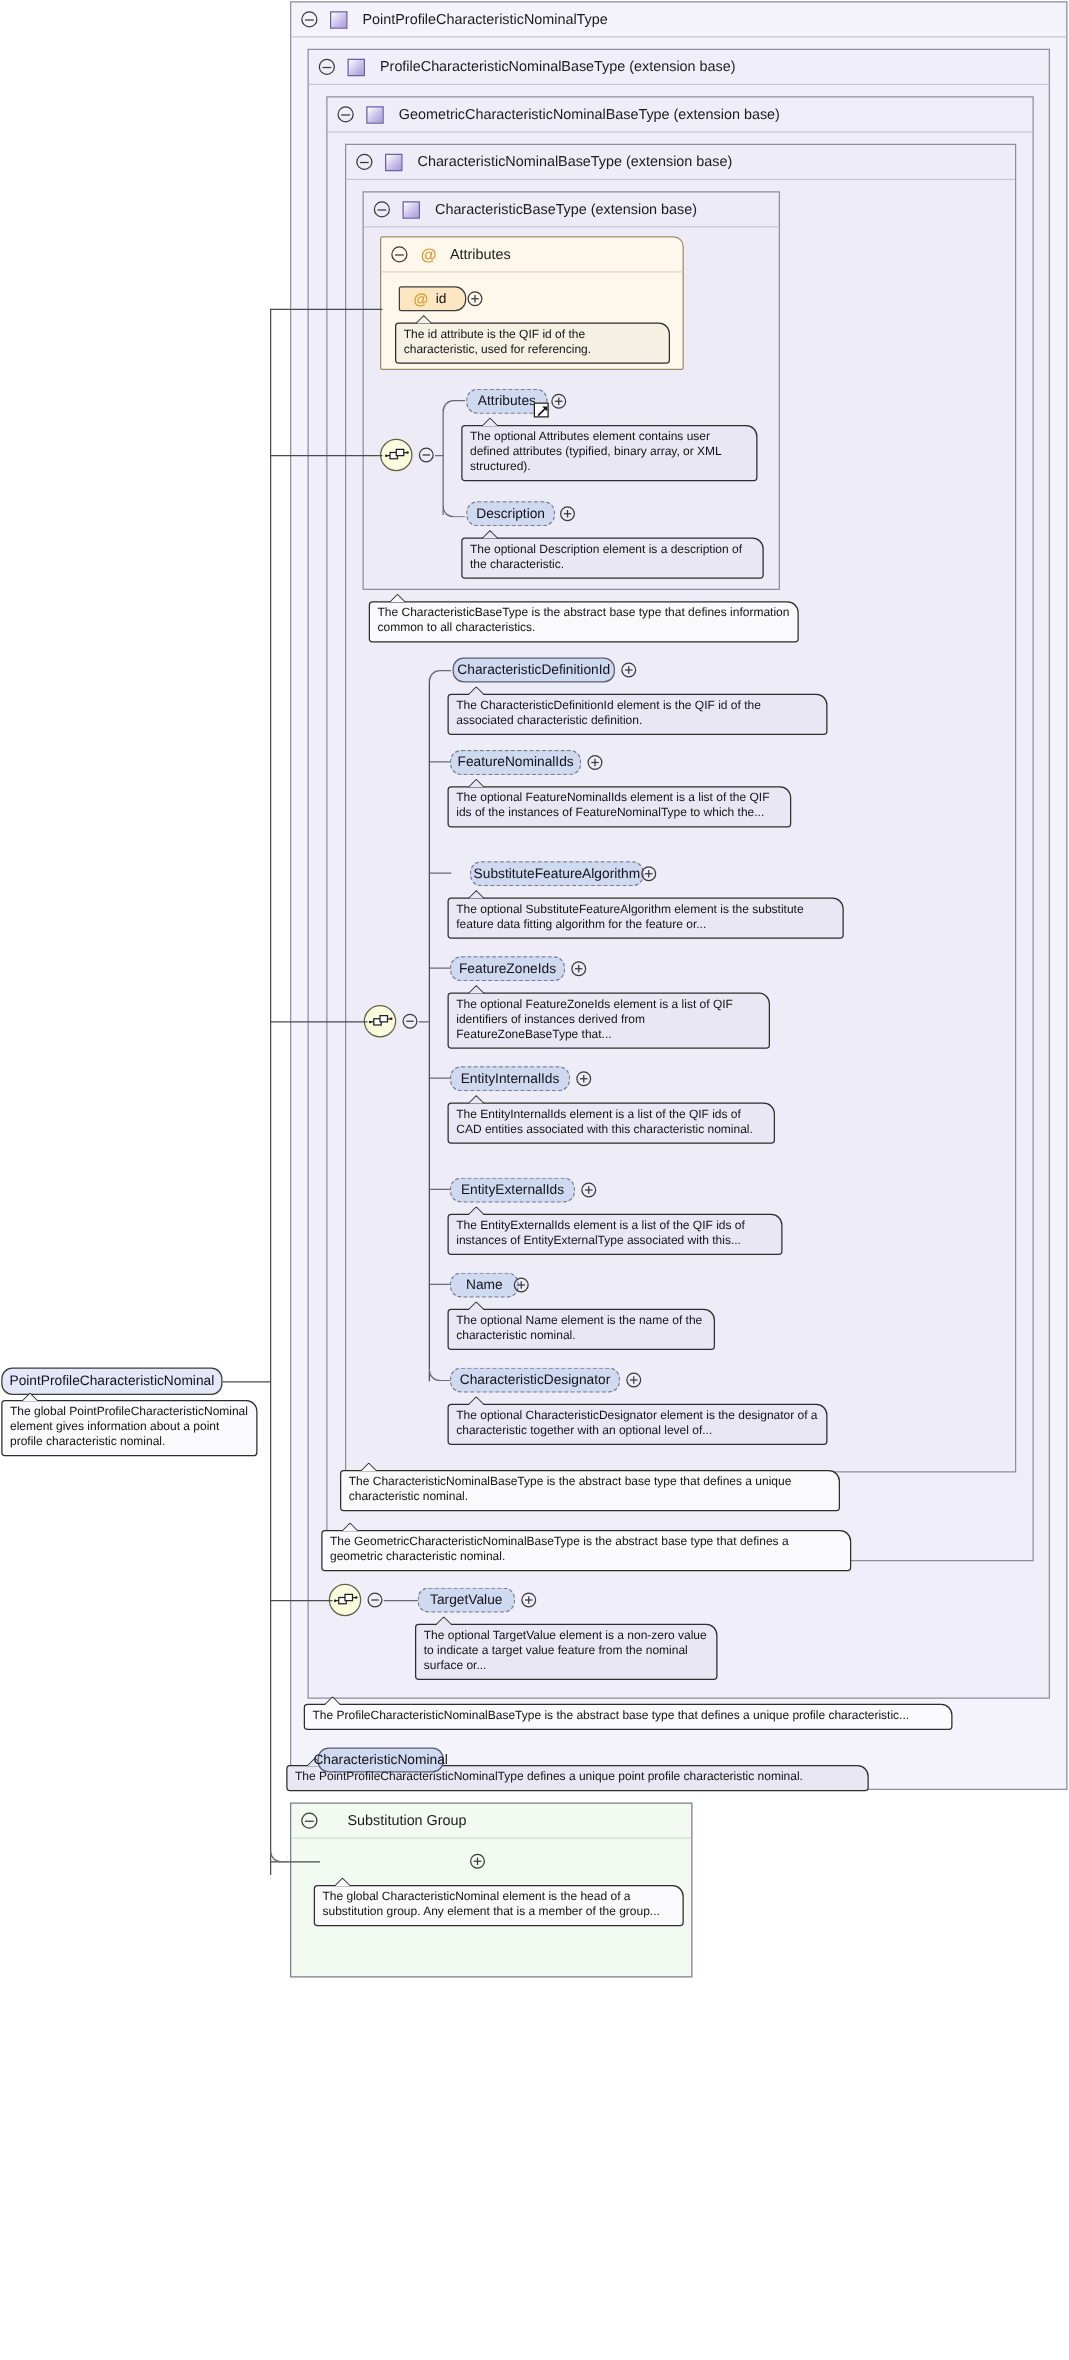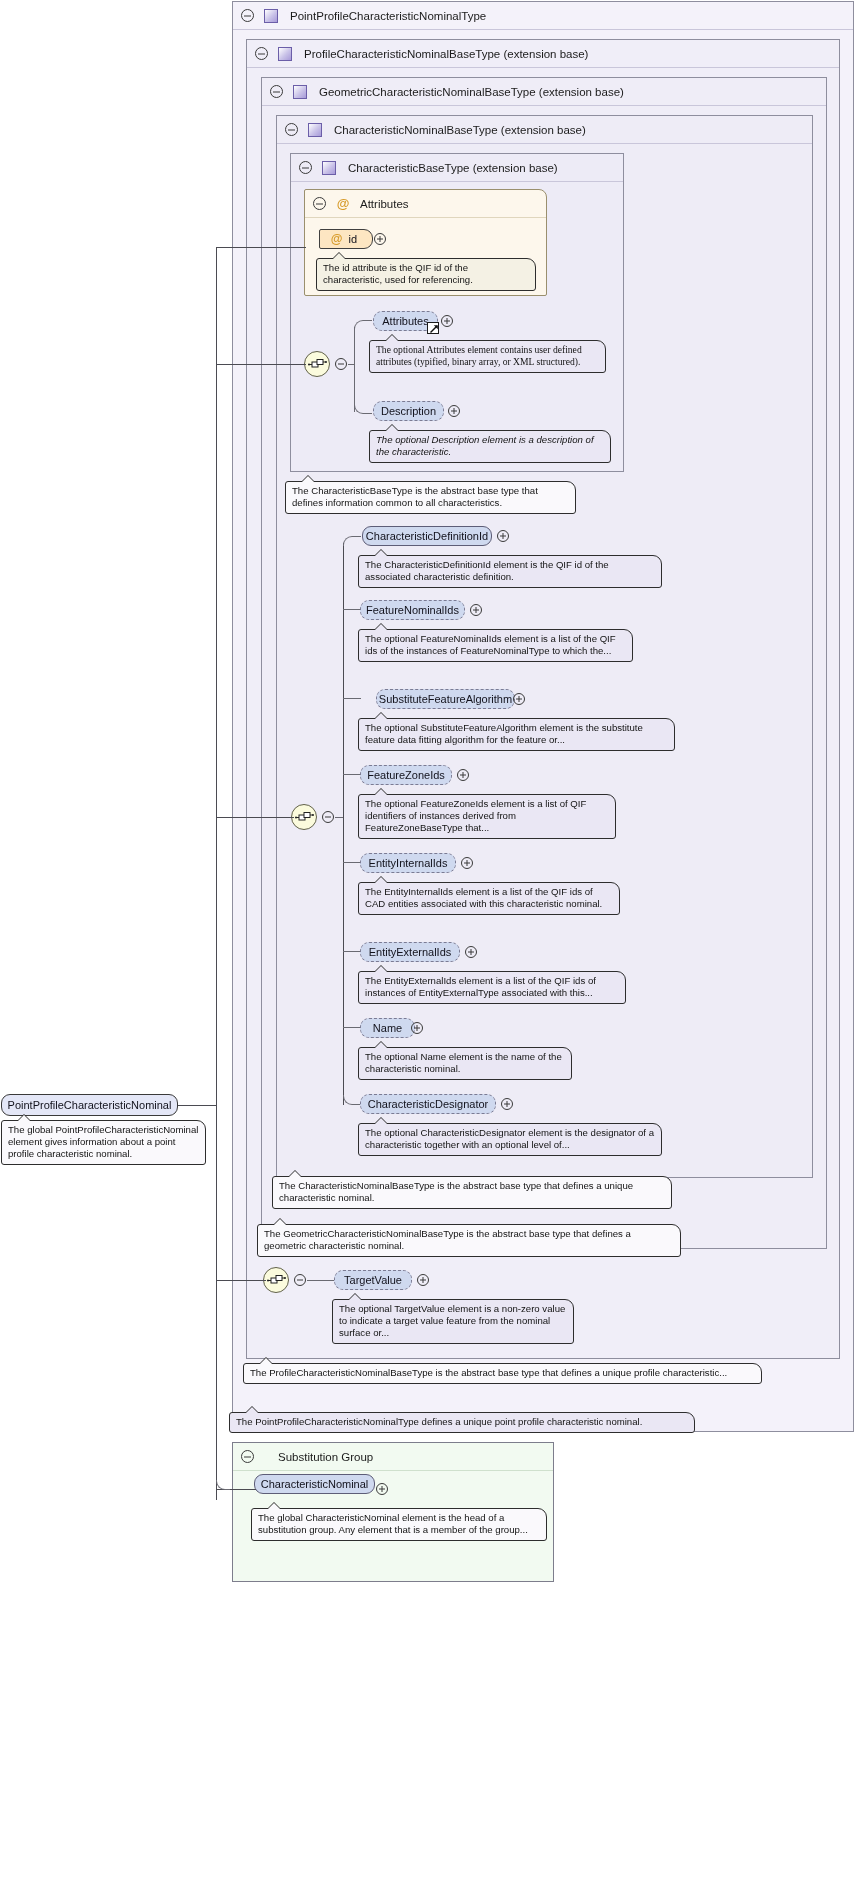--- a/index.html
+++ b/index.html
@@ -281,35 +281,35 @@
   <div class="pill optional" style="left:373px; top:311px; width:65px;">
     <span>Attributes</span>
   </div>
   <span class="circ plus pmark" style="left:441px; top:315px;"></span>
   <div class="extref" style="left:427px; top:322px;">
     <svg width="10" height="10" viewBox="0 0 10 10">
       <line x1="1.5" y1="8.5" x2="8" y2="2" stroke="#111" stroke-width="1.4"></line>
       <polygon points="8.8,1.2 8.8,5.2 4.8,1.2" fill="#111"></polygon>
     </svg>
   </div>
-  <div class="doc" style="left:369px; top:340px; width:237px;font-family:Liberation Serif, serif;">
+  <div class="doc" style="left:369px; top:340px; width:237px;">
     <span class="tipb"></span><span class="tip"></span>
     <span class="txt">The optional Attributes element contains user defined attributes (typified, binary array, or XML structured).</span>
   </div>
 
   <div class="pill optional" style="left:373px; top:401px; width:71px;">
     <span>Description</span>
   </div>
   <span class="circ plus pmark" style="left:448px; top:405px;"></span>
-  <div class="doc" style="left:369px; top:430px; width:242px;font-style:italic;">
+  <div class="doc" style="left:369px; top:430px; width:242px;">
     <span class="tipb"></span><span class="tip"></span>
     <span class="txt">The optional Description element is a description of the characteristic.</span>
   </div>
 
-  <div class="doc white" style="left:285px; top:481px; width:291px;">
+  <div class="doc white" style="left:295px; top:481px; width:344px;">
     <span class="tipb"></span><span class="tip"></span>
     <span class="txt">The CharacteristicBaseType is the abstract base type that defines information common to all characteristics.</span>
   </div>
 
   <div class="seqicon" style="left:291px; top:804px;">
     <svg width="20" height="16" viewBox="0 0 20 16">
       <rect x="4" y="5" width="6" height="5" fill="#ffffff" stroke="#222" stroke-width="1"></rect>
       <rect x="9" y="2.5" width="6" height="5" fill="#ffffff" stroke="#222" stroke-width="1"></rect>
       <line x1="0.5" y1="7.5" x2="4" y2="7.5" stroke="#222" stroke-width="1"></line>
       <line x1="15" y1="5" x2="18" y2="5" stroke="#222" stroke-width="1"></line>
@@ -445,21 +445,21 @@
   </div>
 
   <div class="frame subst" style="left:232px; top:1442px; width:322px; height:140px;">
     <div class="frame-head">
       <span class="circ std"></span>
       <span style="width:0; margin-left:10px;"></span>
       <span class="frame-title" style="margin-left:14px;">Substitution Group</span>
     </div>
   </div>
 
-  <div class="pill" style="left:254px; top:1474px; width:121px;">
+  <div class="pill" style="left:254px; top:1398px; width:101px;">
     <span>CharacteristicNominal</span>
   </div>
   <span class="circ plus pmark" style="left:376px; top:1483px;"></span>
   <div class="doc white" style="left:251px; top:1508px; width:296px;">
     <span class="tipb"></span><span class="tip"></span>
     <span class="txt">The global CharacteristicNominal element is the head of a substitution group. Any element that is a member of the group...</span>
   </div>
 
   <div class="globalbox" style="left:1px; top:1094px;">
     <div class="pill global" style="left:0; top:0; position:relative; width:177px;">

